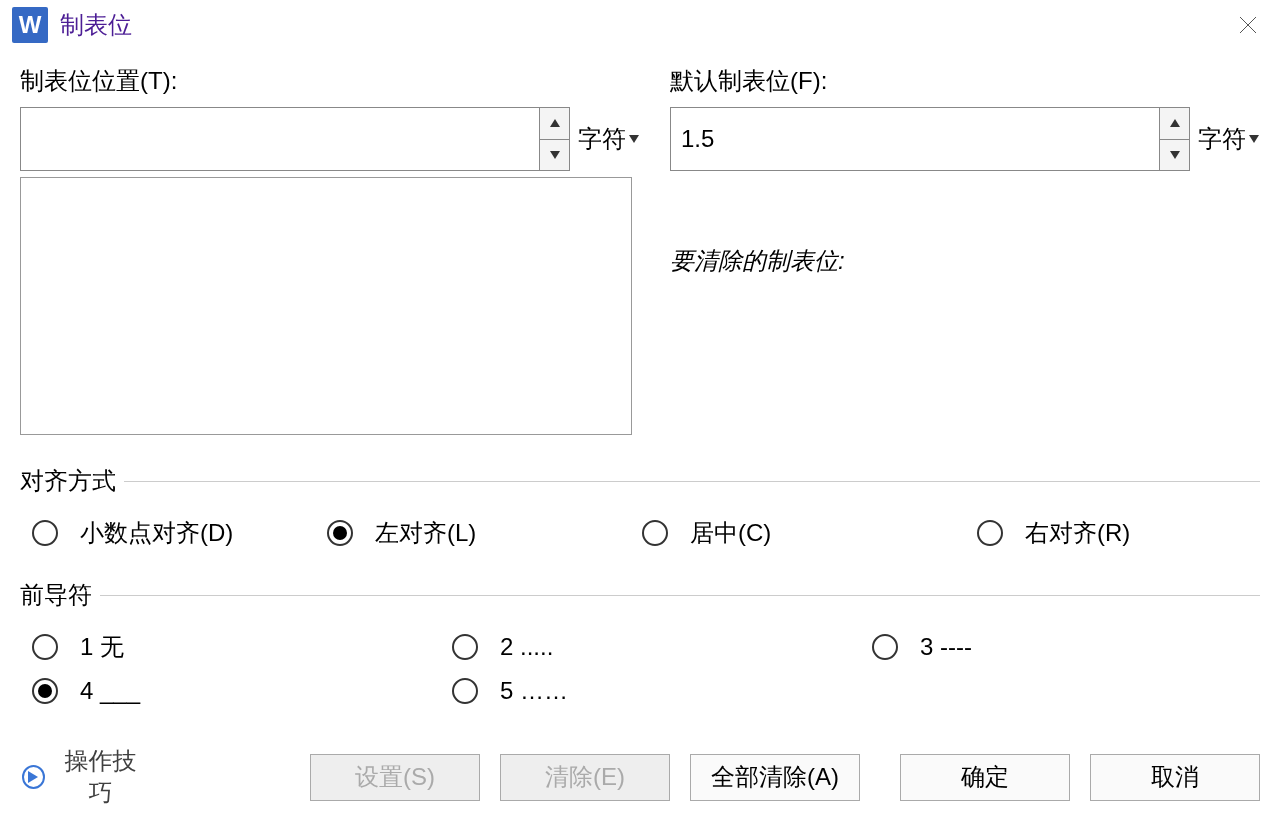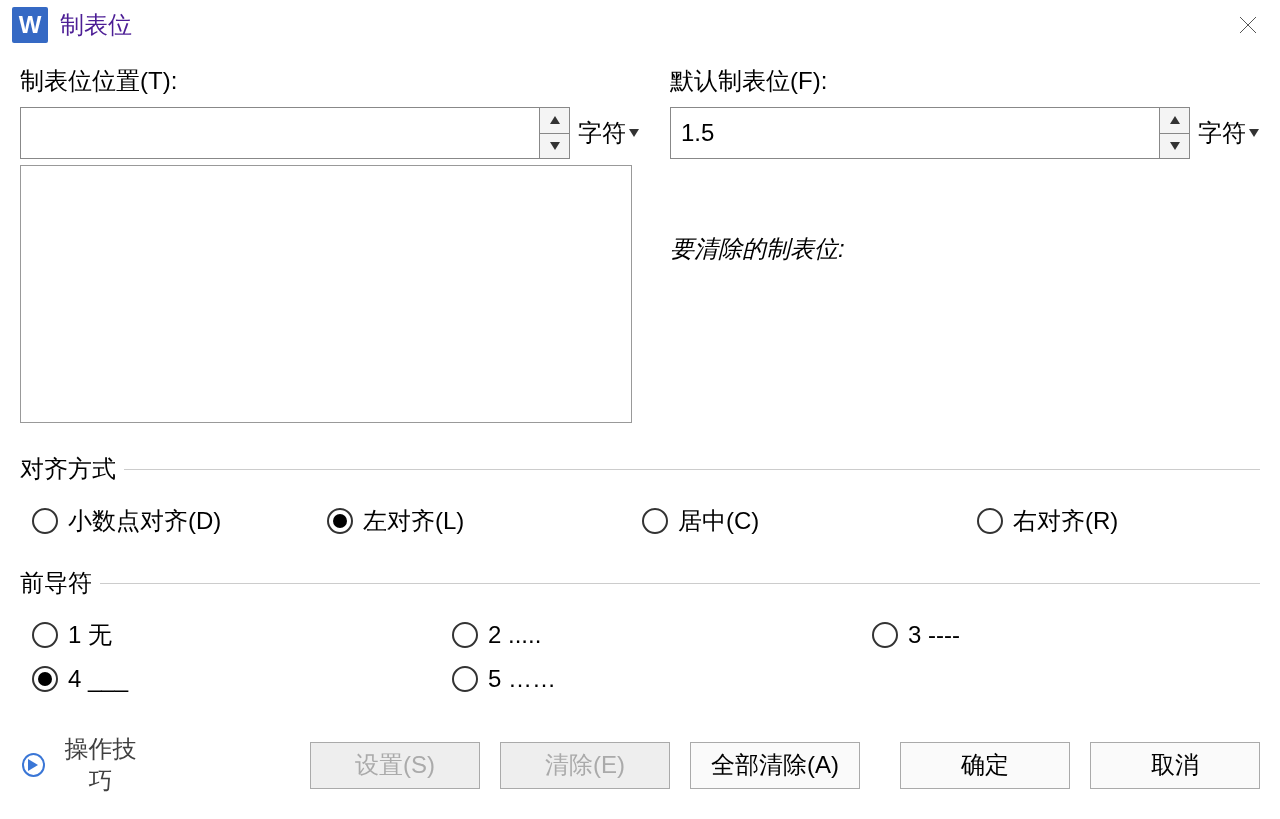--- a/index.html
+++ b/index.html
@@ -61,21 +61,21 @@
   color: #000;
 }
 .spinner-row {
   display: flex;
   align-items: center;
   gap: 8px;
 }
 .spinner-box {
   flex: 1;
   display: flex;
-  height: 52px;
+  height: 64px;
   border: 1px solid #888;
   background: #fff;
 }
 .spinner-input {
   flex: 1;
   border: none;
   outline: none;
   padding: 0 10px;
   font-size: 24px;
   background: transparent;
@@ -125,21 +125,21 @@
   margin-left: 8px;
 }
 .radio-row {
   display: flex;
   margin-top: 20px;
   padding-left: 12px;
 }
 .radio-item {
   display: flex;
   align-items: center;
-  gap: 10px;
+  gap: 22px;
   cursor: pointer;
 }
 .radio-circle {
   width: 26px;
   height: 26px;
   border: 2px solid #333;
   border-radius: 50%;
   display: flex;
   align-items: center;
   justify-content: center;

